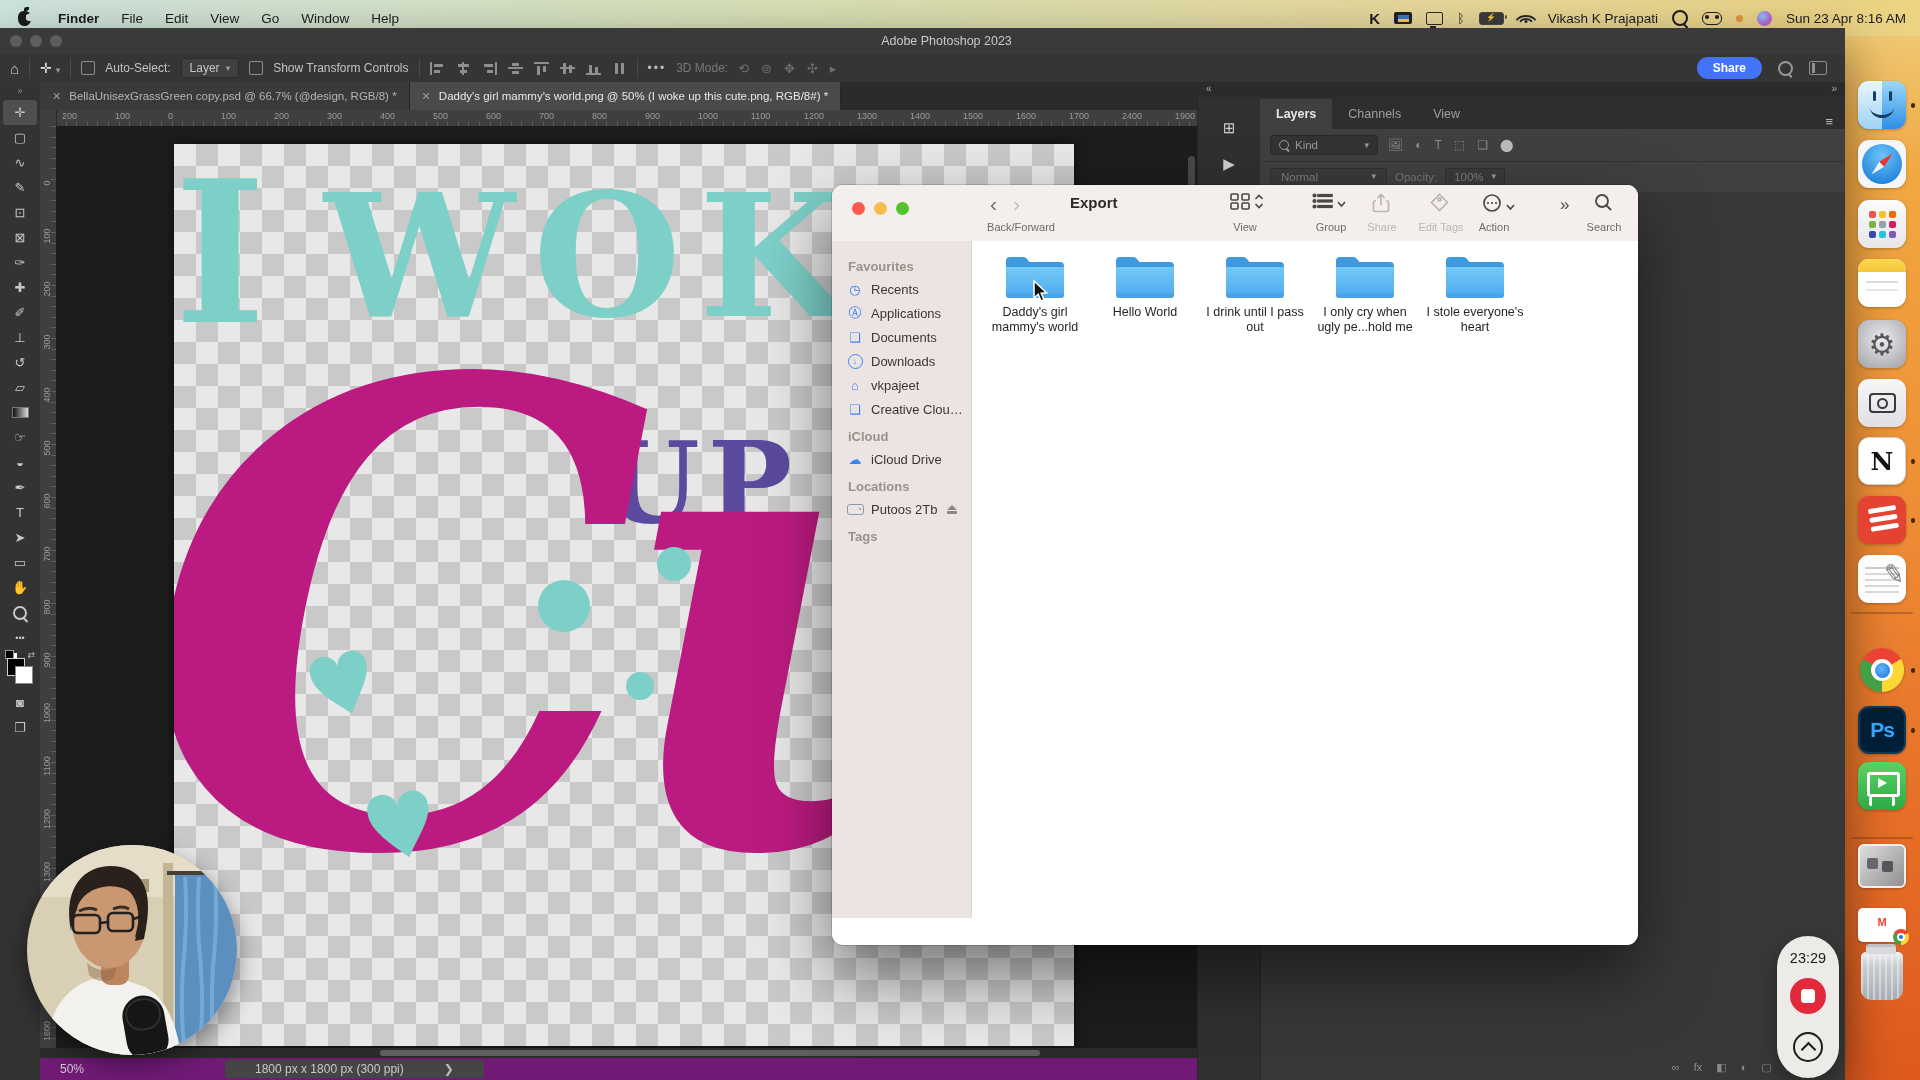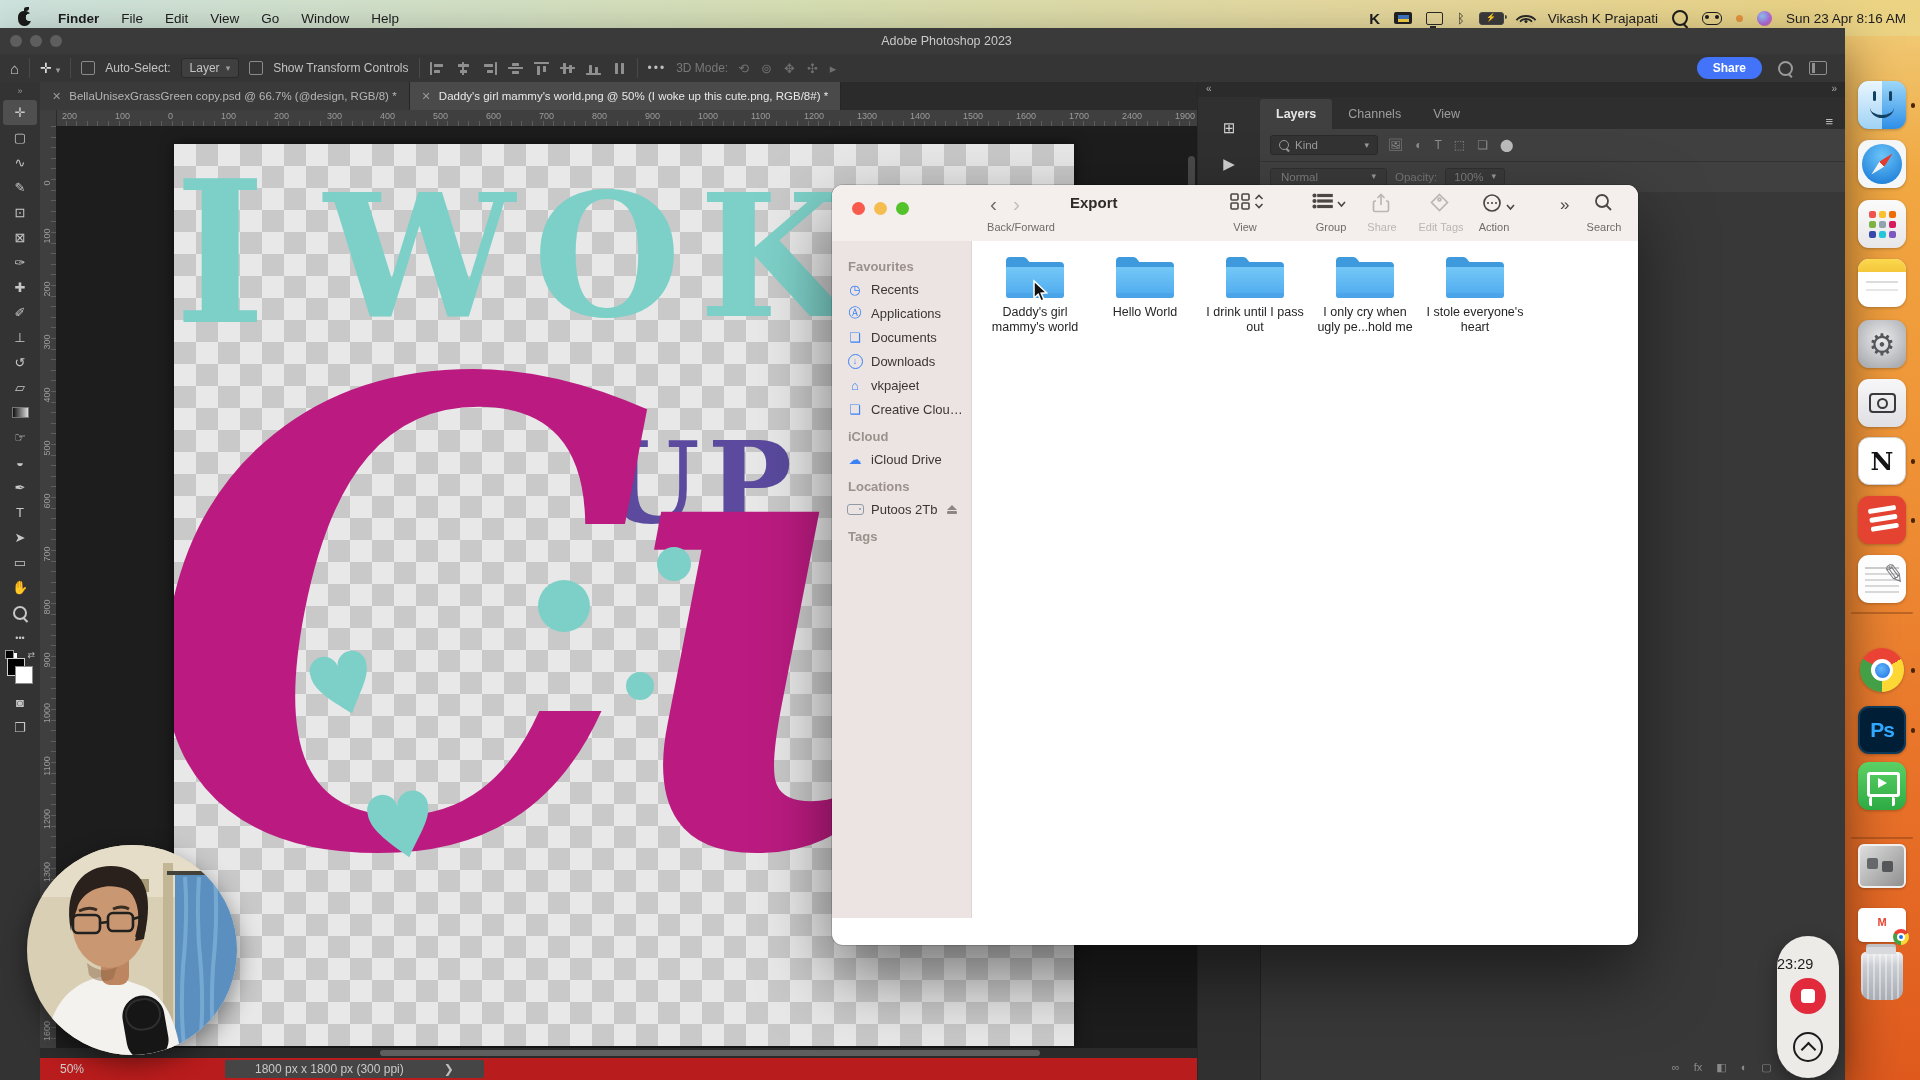--- a/index.html
+++ b/index.html
@@ -94,21 +94,21 @@
   .ruler-corner{position:absolute;left:40px;top:82px;width:16px;height:16px;background:#3f3f3f;border-right:1px solid #2a2a2a;z-index:2;}
   .vruler{position:absolute;left:40px;top:98px;width:16px;height:922px;background:#3f3f3f;border-right:1px solid #2a2a2a;overflow:hidden;
     background-image:repeating-linear-gradient(180deg,#5d5d5d 0 1px,transparent 1px 10.6px);background-position:right 0;background-size:5px 100%;background-repeat:repeat-y;}
   .vruler span{position:absolute;left:-8px;width:30px;text-align:center;font-size:9px;color:#9c9c9c;transform:rotate(-90deg);}
   .canvas{position:absolute;left:56px;top:98px;width:1141px;height:922px;background:#1d1d1d;overflow:hidden;}
   .doc{position:absolute;left:118px;top:18px;width:900px;height:902px;overflow:hidden;box-shadow:0 0 12px rgba(0,0,0,.6);
     background:conic-gradient(#c9c9c9 0 25%,#e8e8e8 0 50%,#c9c9c9 0 75%,#e8e8e8 0) 0 0/44px 44px;}
   .vscroll{position:absolute;right:2px;top:30px;width:7px;height:390px;background:#555;border-radius:4px;opacity:.8;}
   .hscroll{position:absolute;left:40px;top:1020px;width:1157px;height:10px;background:#2b2b2b;}
   .hscroll i{position:absolute;left:340px;top:2px;width:660px;height:6px;background:#5e5e5e;border-radius:3px;}
-  .ps-status{position:absolute;left:40px;top:1030px;width:1157px;height:22px;background:#b91c1c;display:flex;align-items:center;color:#cfcfcf;font-size:12px;}
+  .ps-status{position:absolute;left:40px;top:1030px;width:1157px;height:22px;background:#701a75;display:flex;align-items:center;color:#cfcfcf;font-size:12px;}
   .ps-zoom{margin-left:20px;width:70px;}
   .ps-dims{margin-left:95px;background:#454545;padding:2px 30px;border-radius:2px;color:#c9c9c9;display:flex;gap:40px;align-items:center;}
   .ps-dims .arrow{color:#bdbdbd;}
 
   
   .ps-panels{position:absolute;left:1197px;top:54px;right:0;bottom:0;background:#383838;border-left:1px solid #282828;}
   .panel-topbar{position:absolute;left:0;right:0;top:0;height:15px;background:#2b2b2b;color:#aaa;font-size:10px;}
   .panel-topbar .lc{position:absolute;left:8px;top:1px;}
   .panel-topbar .rc{position:absolute;right:8px;top:1px;}
   .panel-strip{position:absolute;left:0;top:15px;width:62px;bottom:0;background:#303030;border-right:1px solid #262626;}
@@ -163,21 +163,21 @@
   .f-slider{position:absolute;right:20px;bottom:9px;width:75px;height:3px;background:#d4cecb;border-radius:2px;}
   .f-slider i{position:absolute;left:14px;top:-6px;width:15px;height:15px;border-radius:50%;background:#fff;box-shadow:0 1px 3px rgba(0,0,0,.35);}
   .f-slider::before{content:"";position:absolute;left:0;top:0;width:16px;height:3px;background:#a9a29e;border-radius:2px;}
   .cursor{position:absolute;z-index:40;}
 
   
   .webcam{position:absolute;left:27px;top:845px;width:210px;height:210px;border-radius:50%;overflow:hidden;z-index:30;box-shadow:0 8px 25px rgba(0,0,0,.45);}
 
   
   .recorder{position:absolute;left:1777px;top:936px;width:62px;height:142px;background:#edebe8;border-radius:31px;z-index:35;box-shadow:0 6px 18px rgba(0,0,0,.35);}
-  .rec-time{position:absolute;top:14px;left:0;right:0;text-align:left;font-size:14.5px;color:#1c1c1c;margin-top:6px;}
+  .rec-time{position:absolute;top:14px;left:0;right:0;text-align:center;font-size:14.5px;color:#1c1c1c;}
   .rec-stop{position:absolute;left:13px;top:42px;width:36px;height:36px;border-radius:50%;background:#e12b3d;}
   .rec-stop::after{content:"";position:absolute;left:11px;top:11px;width:14px;height:14px;border-radius:3.5px;background:#fff;}
   .rec-up{position:absolute;left:16px;top:96px;width:30px;height:30px;border-radius:50%;border:2px solid #1c1c1c;box-sizing:border-box;}
   .rec-up::after{content:"";position:absolute;left:8px;top:10px;width:9px;height:9px;border-top:2.5px solid #1c1c1c;border-right:2.5px solid #1c1c1c;transform:rotate(-45deg);}
 
   
   .dock{position:absolute;left:1845px;top:28px;width:75px;height:1052px;z-index:20;}
   .dk{position:absolute;left:13px;width:48px;height:48px;}
   .dk .run{position:absolute;right:-9px;top:50%;margin-top:-2px;width:4.5px;height:4.5px;border-radius:50%;background:#47240b;}
   .di{position:absolute;inset:0;border-radius:11px;box-shadow:0 1px 3px rgba(0,0,0,.25);}

